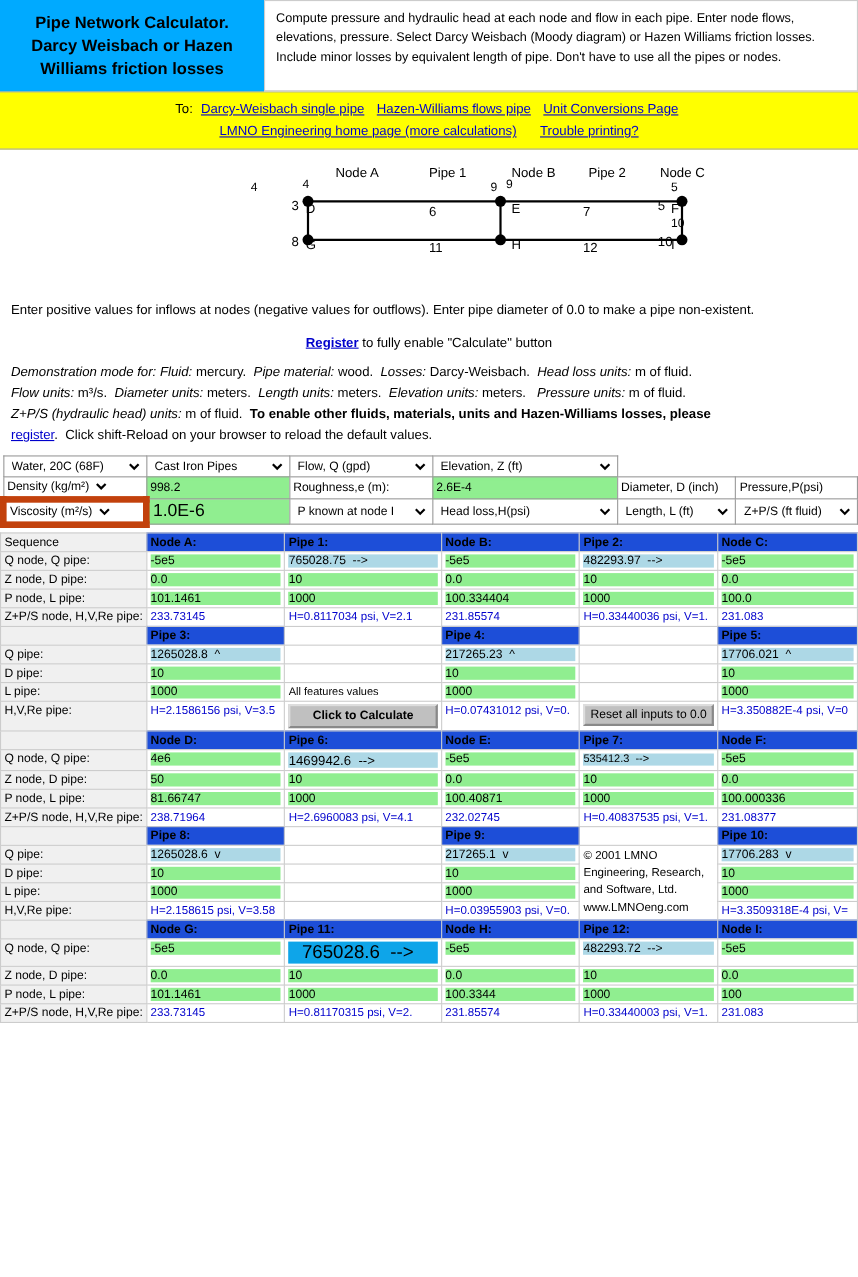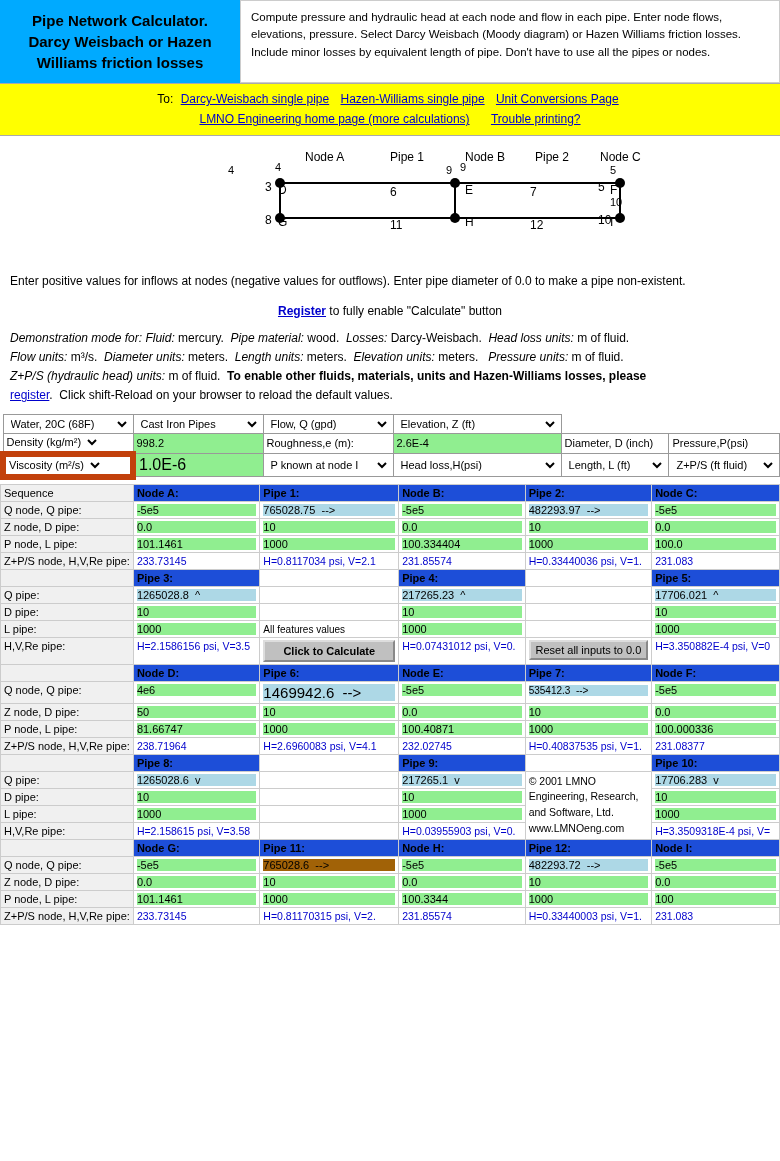--- a/index.html
+++ b/index.html
@@ -49,21 +49,21 @@
 Darcy Weisbach or Hazen Williams friction losses</span>
   </div>
   <div class="header-right">
     <span>Compute pressure and hydraulic head at each node and flow in each pipe. Enter node flows, elevations, pressure. Select Darcy Weisbach (Moody diagram) or Hazen Williams friction losses.   Include minor losses by equivalent length of pipe.  Don't have to use all the pipes or nodes.</span>
   </div>
 </div>
 
 <div class="nav-bar">
   <span>To:</span>
   <a href="#">Darcy-Weisbach single pipe</a>
-  <a href="#">Hazen-Williams single pipe</a>
+  <a href="#">Hazen-Williams flows pipe</a>
   <a href="#">Unit Conversions Page</a>
   <br>
   <a href="#">LMNO Engineering home page (more calculations)</a>
   &nbsp;&nbsp;
   <a href="#">Trouble printing?</a>
 </div>
 
 <div class="diagram-area">
   <svg width="560" height="110">
 
@@ -308,21 +308,21 @@
     <td class="header-cell"><b>Node D:</b></td>
     <td class="header-cell"><b>Pipe 6:</b></td>
     <td class="header-cell"><b>Node E:</b></td>
     <td class="header-cell"><b>Pipe 7:</b></td>
     <td class="header-cell"><b>Node F:</b></td>
   </tr>
 
   <tr>
     <td class="label-cell"><span>Q node, Q pipe:</span></td>
     <td><input type="text" class="green" value="4e6" style=""></td>
-    <td><input type="text" style="background: rgb(173, 216, 230); border: none; width: 100%; font-size: 15px;" value="1469942.6  --&gt;"></td>
+    <td><input type="text" style="background: rgb(173, 216, 230); border: none; width: 100%; font-size: 12px;" value="1469942.6  --&gt;"></td>
     <td><input type="text" class="green" value="-5e5" style=""></td>
     <td><input type="text" style="background: rgb(173, 216, 230); border: none; width: 100%; font-size: 10px;" value="535412.3  --&gt;"></td>
     <td><input type="text" class="green" value="-5e5" style=""></td>
   </tr>
 
   <tr>
     <td class="label-cell"><span>Z node, D pipe:</span></td>
     <td><input type="text" class="green" value="50" style=""></td>
     <td><input type="text" class="green" value="10" style=""></td>
     <td><input type="text" class="green" value="0.0" style=""></td>
@@ -400,21 +400,21 @@
     <td class="header-cell"><b>Node G:</b></td>
     <td class="header-cell"><b>Pipe 11:</b></td>
     <td class="header-cell"><b>Node H:</b></td>
     <td class="header-cell"><b>Pipe 12:</b></td>
     <td class="header-cell"><b>Node I:</b></td>
   </tr>
 
   <tr>
     <td class="label-cell"><span>Q node, Q pipe:</span></td>
     <td><input type="text" class="green" value="-5e5" style=""></td>
-    <td><input type="text" style="background: #a16207; border: none; width: 100%; font-size: 11px;" value="765028.6  --&gt;"></td>
+    <td><input type="text" style="background: #0ea5e9; border: none; width: 100%; font-size: 17px; padding-left: 12px;" value="765028.6  --&gt;"></td>
     <td><input type="text" class="green" value="-5e5" style=""></td>
     <td><input type="text" style="background: rgb(173, 216, 230); border: none; width: 100%; font-size: 11px;" value="482293.72  --&gt;"></td>
     <td><input type="text" class="green" value="-5e5" style=""></td>
   </tr>
 
   <tr>
     <td class="label-cell"><span>Z node, D pipe:</span></td>
     <td><input type="text" class="green" value="0.0" style=""></td>
     <td><input type="text" class="green" value="10" style=""></td>
     <td><input type="text" class="green" value="0.0" style=""></td>

